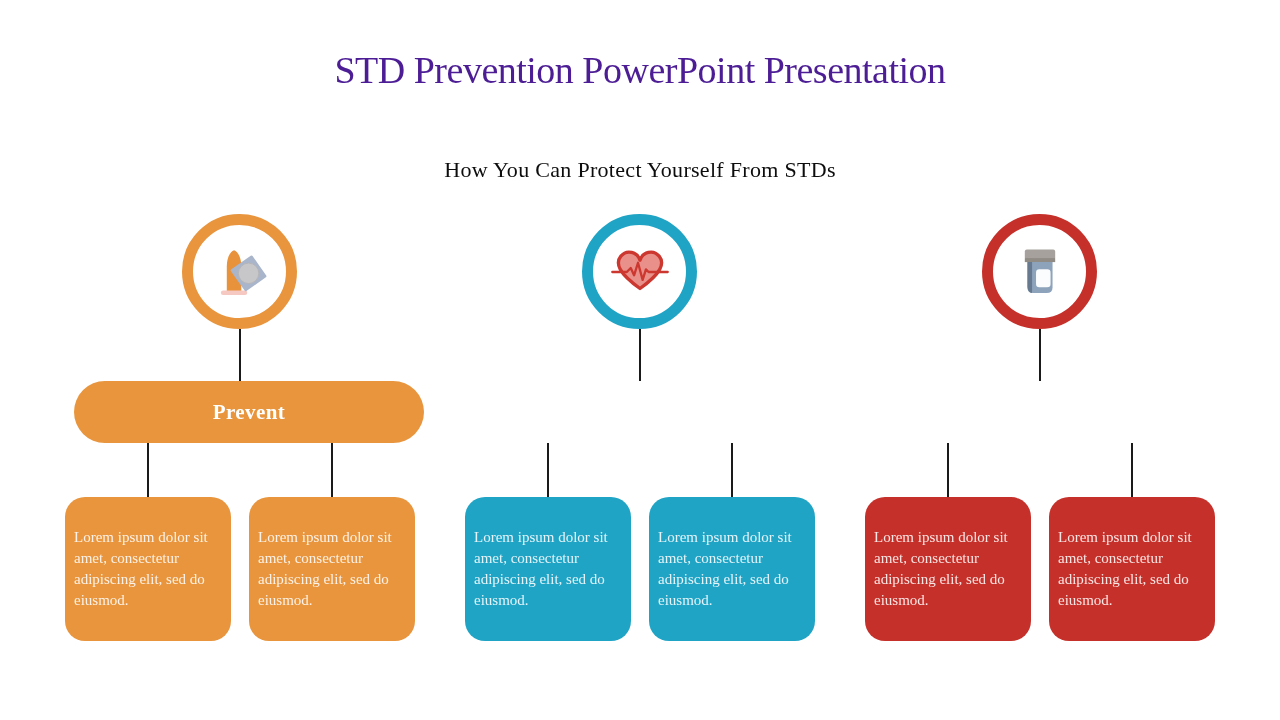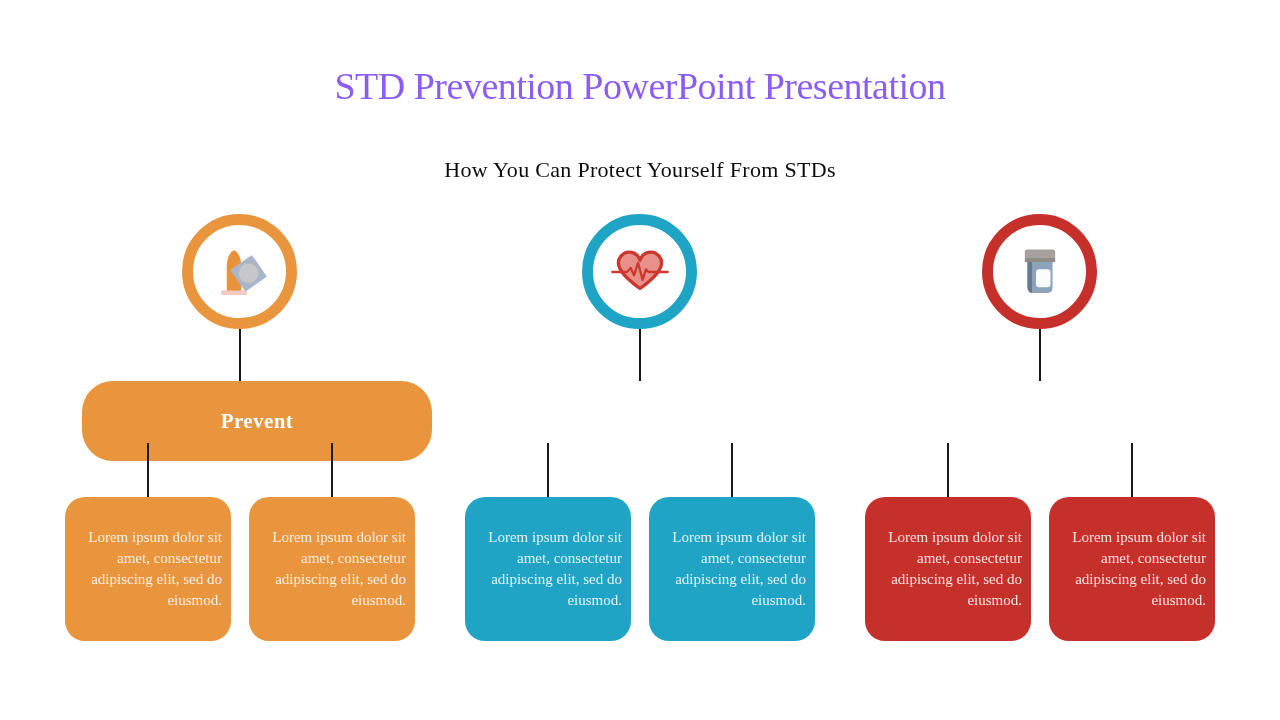--- a/index.html
+++ b/index.html
@@ -13,23 +13,22 @@
     font-family: "Liberation Serif", "DejaVu Serif", serif;
   }
   .slide-title {
     position: absolute;
     top: 48px;
     left: 0;
     width: 100%;
     text-align: center;
     font-size: 38px;
     font-weight: 400;
-    color: #8b5cf6;
+    color: #4c1d95;
     letter-spacing: -0.5px;
-    margin-top: 16px;
   }
   .slide-subtitle {
     position: absolute;
     top: 157px;
     left: 0;
     width: 100%;
     text-align: center;
     font-size: 22px;
     font-weight: 400;
     color: #0d0d0d;
@@ -62,23 +61,23 @@
     position: absolute;
     width: 1.5px;
     background: #1a1a1a;
   }
   .line-top  { top: 115px; height: 52px; left: 174.25px; }
   .line-b1   { top: 229px; height: 54px; left: 82.25px; }
   .line-b2   { top: 229px; height: 54px; left: 266.25px; }
   .pill {
     position: absolute;
     top: 167px;
-    left: 17px;
+    left: 9px;
     width: 350px;
-    height: 80px;
+    height: 62px;
     background: var(--col-color);
     border-radius: 31px;
     display: flex;
     align-items: center;
     justify-content: center;
   }
   .pill-label {
     color: #ffffff;
     font-size: 21px;
     font-weight: 700;
@@ -87,21 +86,21 @@
   .text-box {
     position: absolute;
     top: 283px;
     width: 166px;
     height: 144px;
     background: var(--col-color);
     border-radius: 20px;
     display: flex;
     align-items: center;
     justify-content: center;
-    text-align: right;
+    text-align: left;
     padding: 10px 9px;
   }
   .box-1 { left: 0; }
   .box-2 { left: 184px; }
   .text-box span {
     color: rgba(255,255,255,0.88);
     font-size: 15px;
     line-height: 21px;
   }
 </style>

